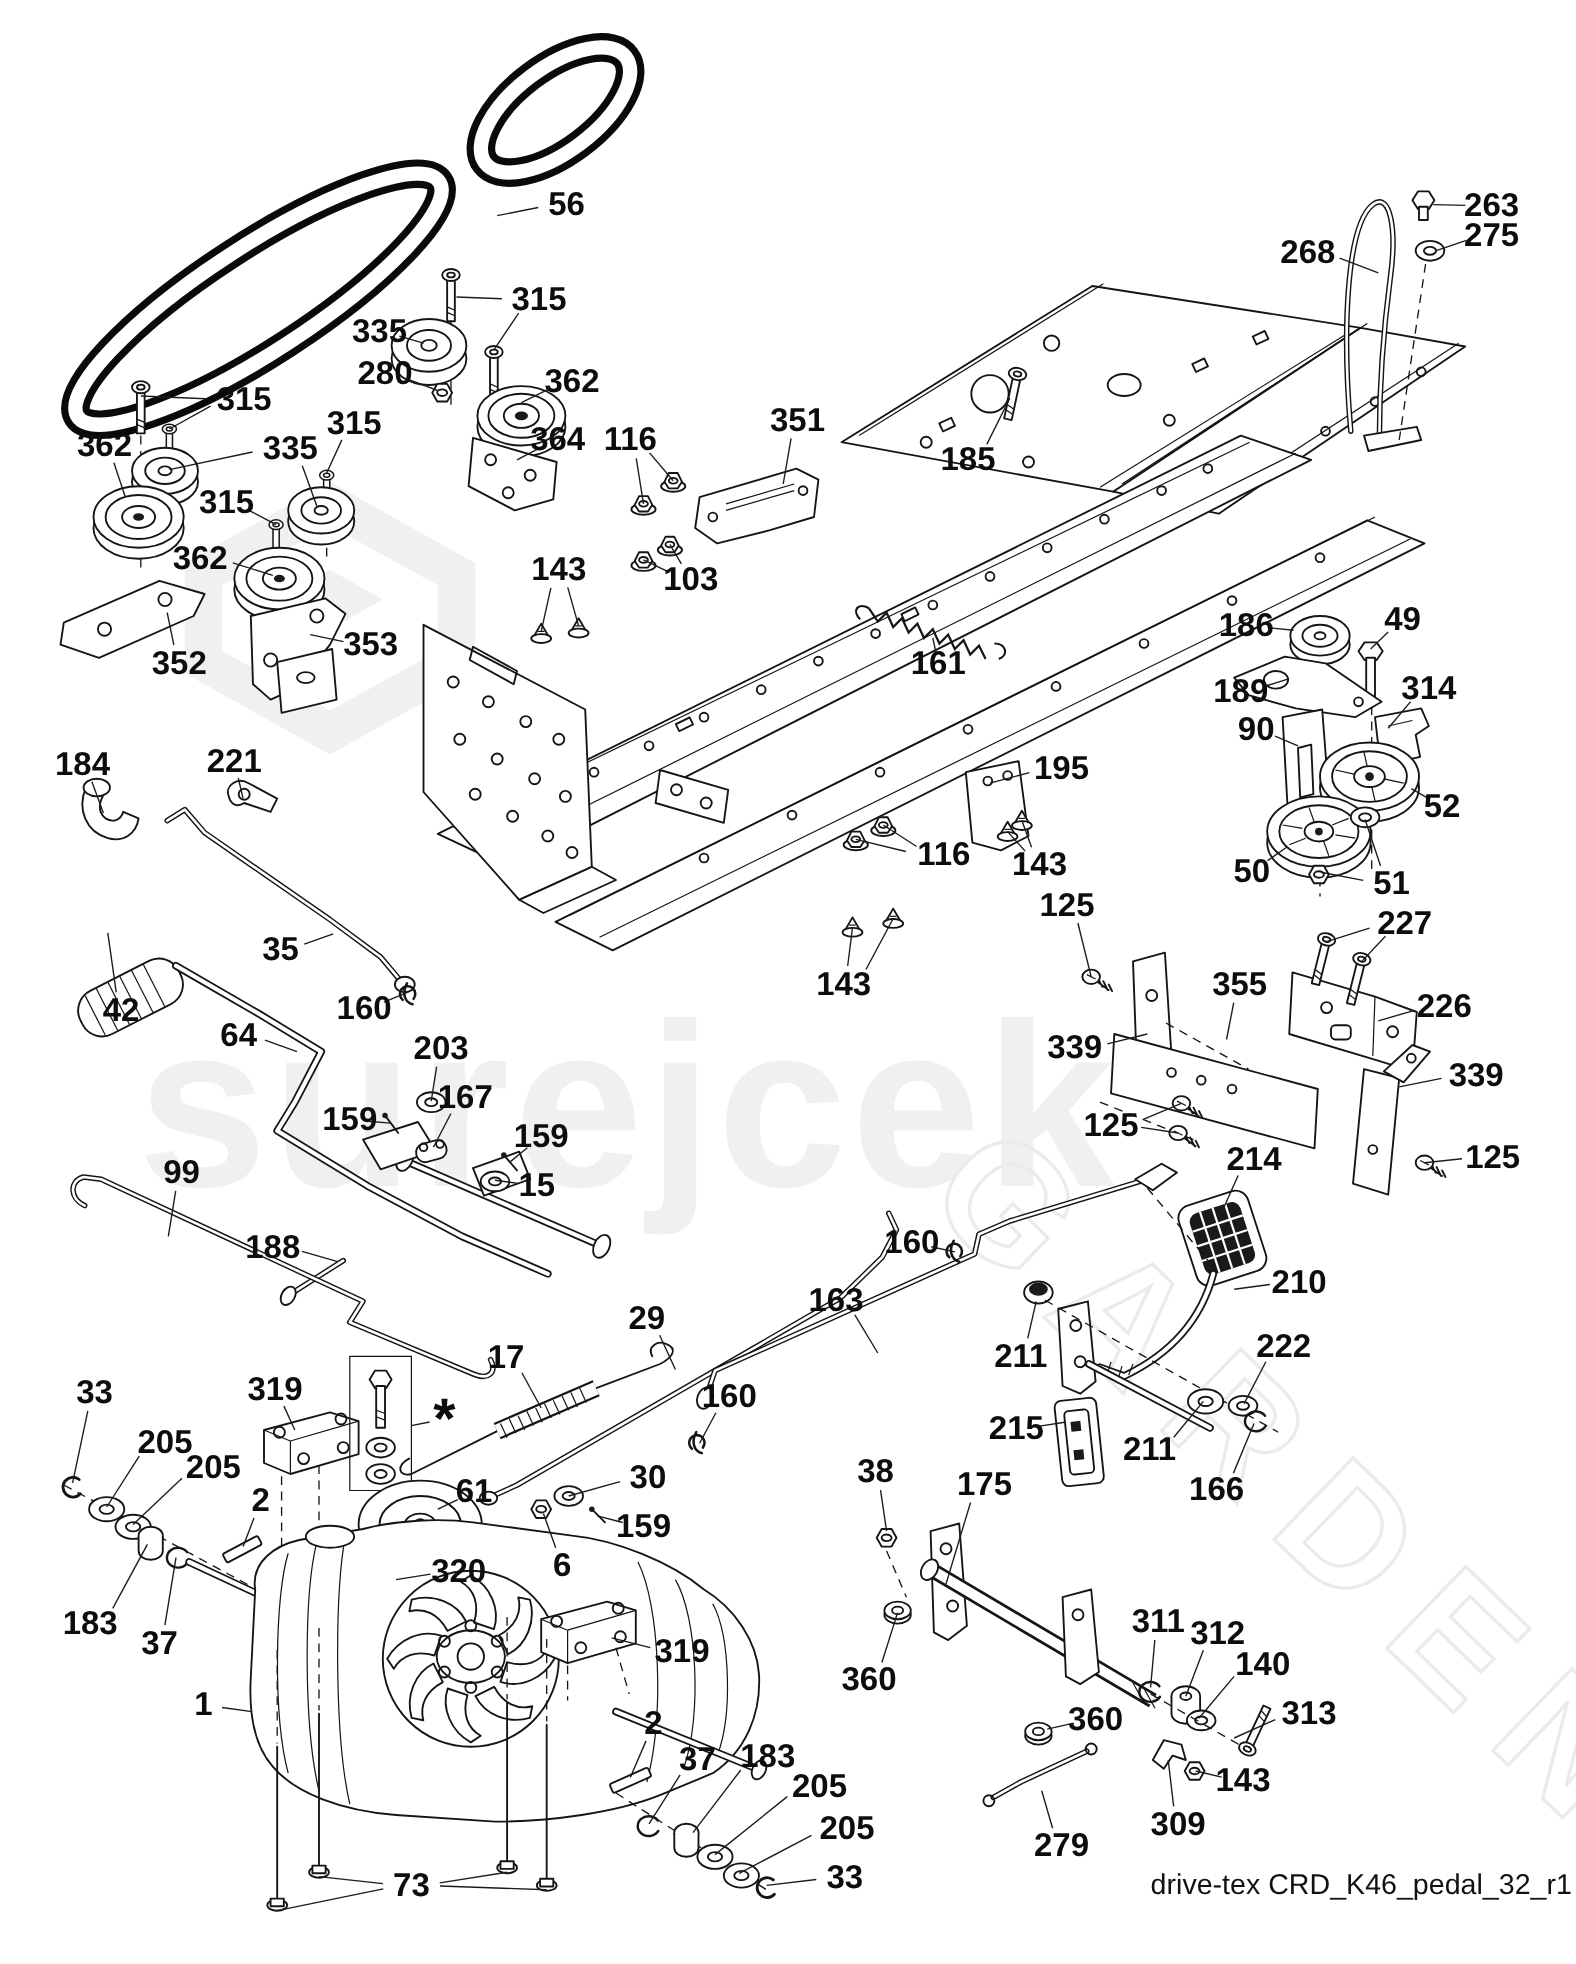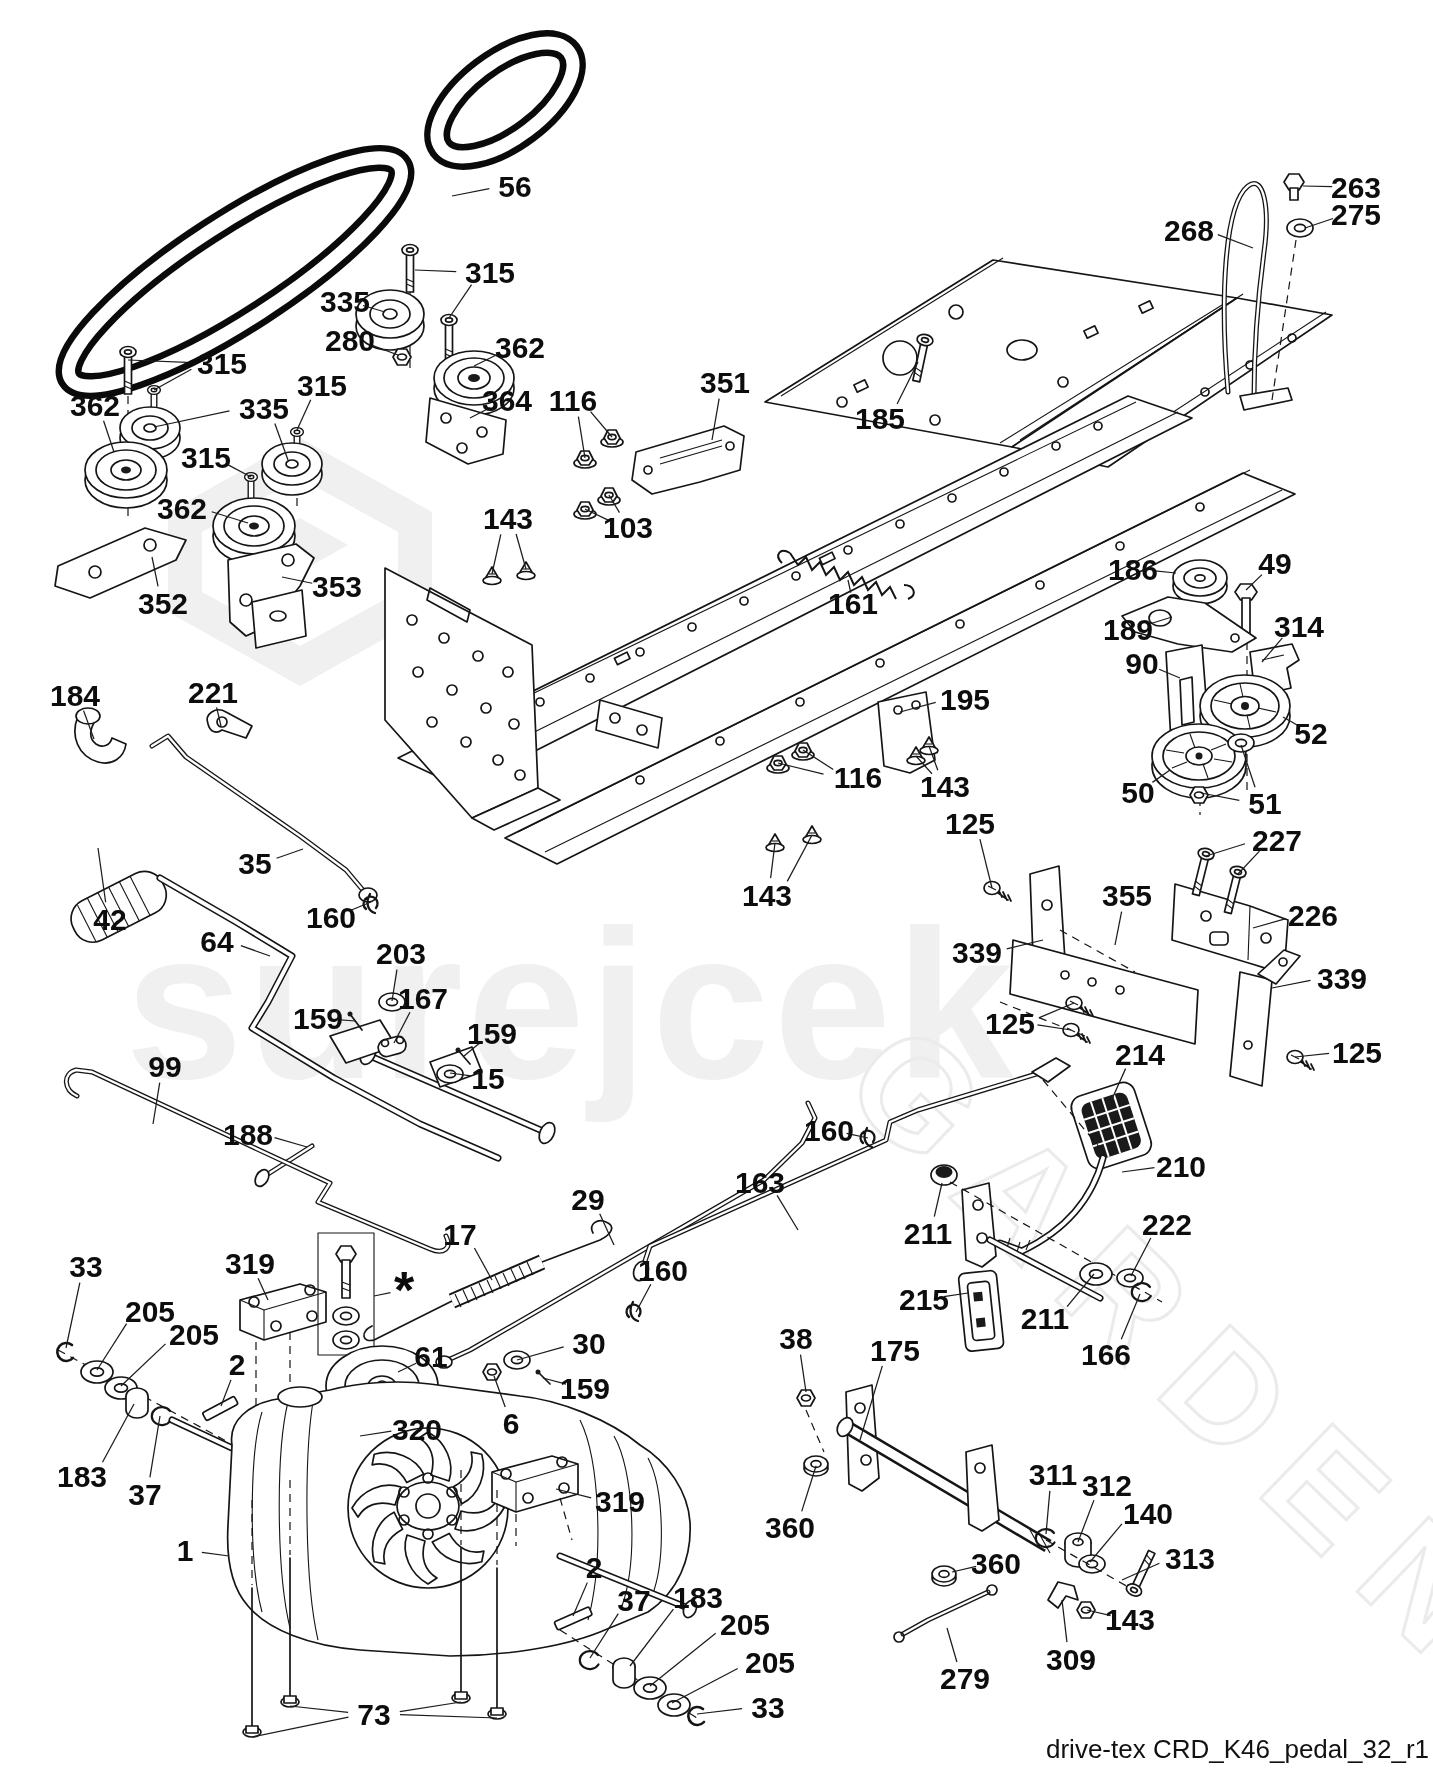--- a/index.html
+++ b/index.html
@@ -17,21 +17,21 @@
   .rod2w{fill:none;stroke:#ffffff;stroke-width:2.4;stroke-linejoin:round;stroke-linecap:round;}
   .beltO{fill:none;stroke:#0a0a0a;stroke-width:26;}
   .beltI{fill:none;stroke:#ffffff;stroke-width:13;}
   .coil{fill:none;stroke:#151515;stroke-width:2;}
   .lbl{font:700 30px "Liberation Sans",sans-serif;fill:#0d0d0d;}
   .star{font:700 52px "Liberation Sans",sans-serif;}
   .leader{stroke:#1c1c1c;stroke-width:1.25;fill:none;}
   .wm1{font:700 212px "Liberation Sans",sans-serif;fill:#f0f0f0;letter-spacing:4px;}
   .wm2{font:700 150px "Liberation Sans",sans-serif;fill:none;stroke:#ebebeb;stroke-width:3px;letter-spacing:34px;}
   #footer{position:absolute;left:1046px;top:1698px;width:330px;font:400 26px "Liberation Sans",sans-serif;
-          color:#111;white-space:nowrap;margin-top:36px;}
+          color:#111;white-space:nowrap;}
 </style>
 </head>
 <body>
 
 <div id="stage">
 <svg id="diagram" width="1433" height="1785" viewBox="0 0 1433 1785">
 
   <defs>
     <g id="d-nut">
       <polygon points="-9,0 -4.5,-8 4.5,-8 9,0 4.5,8 -4.5,8" class="fw"></polygon>

